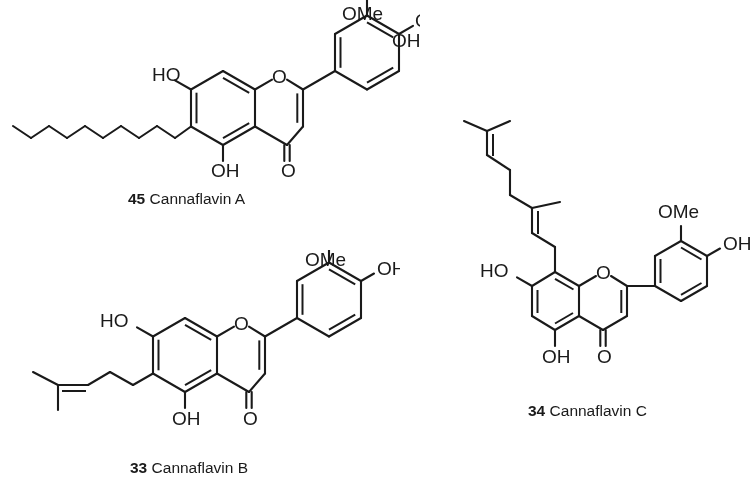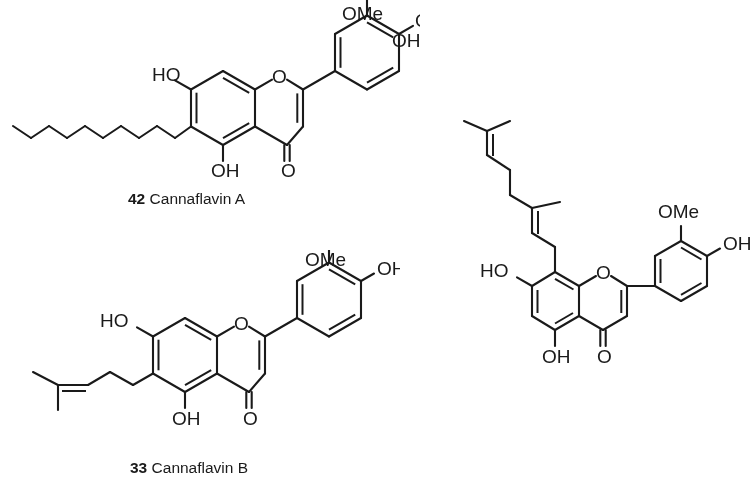--- a/index.html
+++ b/index.html
@@ -127,21 +127,21 @@
       <text class="atom-label" x="415" y="22">OH</text>
     </g>
   </svg>
 
   <svg style="position:absolute; left:330px; top:2px;" width="95" height="50" viewBox="0 0 95 50">
     <text class="atom-label" x="12" y="13">OMe</text>
     <text class="atom-label" x="62" y="40">OH</text>
   </svg>
 
   <div class="caption" style="left:128px; top:190px;">
-    <span class="num">42</span>
+    <span class="num">45</span>
     <span>Cannaflavin A</span>
   </div>
 
   <svg style="position:absolute; left:0px; top:250px;" width="400" height="200" viewBox="0 0 400 200">
 
     <g>
       <path class="bond" d="M33,122 L58,135"></path>
       <path class="bond" d="M58,135 L58,160"></path>
       <path class="bond" d="M58,135 L88,135"></path>
       <path class="bond-inner" d="M62,141 L86,141"></path>
@@ -294,14 +294,18 @@
       <path class="bond" d="M281,141 L281,126"></path>
       <text class="atom-label" x="258" y="113">OMe</text>
     </g>
 
     <g>
       <path class="bond" d="M307,156 L320,148.5"></path>
       <text class="atom-label" x="323" y="145">OH</text>
     </g>
   </svg>
 
+  <div class="caption" style="left:528px; top:402px;">
+    <span class="num">34</span>
+    <span>Cannaflavin C</span>
+  </div>
 
 </div>
 
 </body></html>

